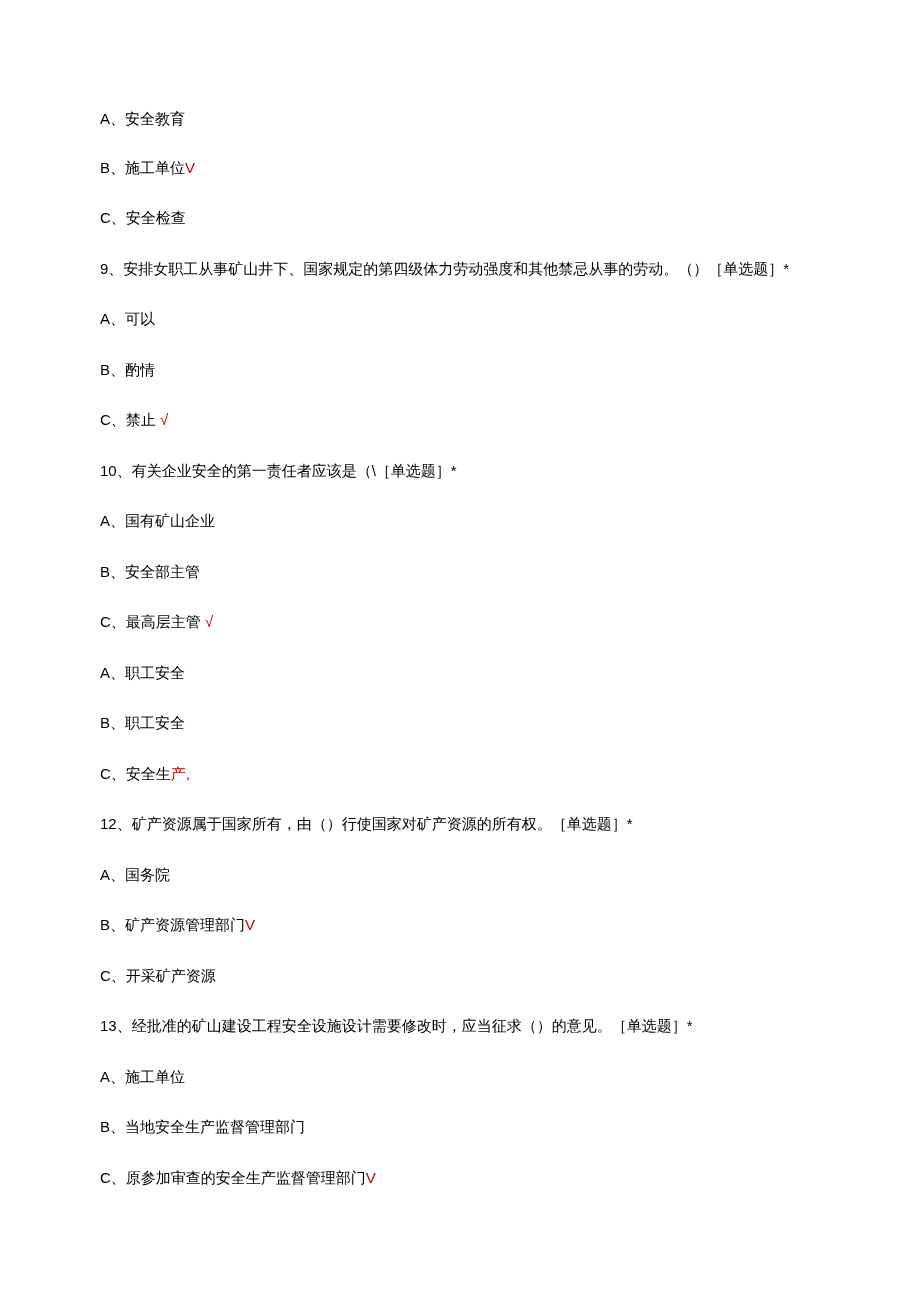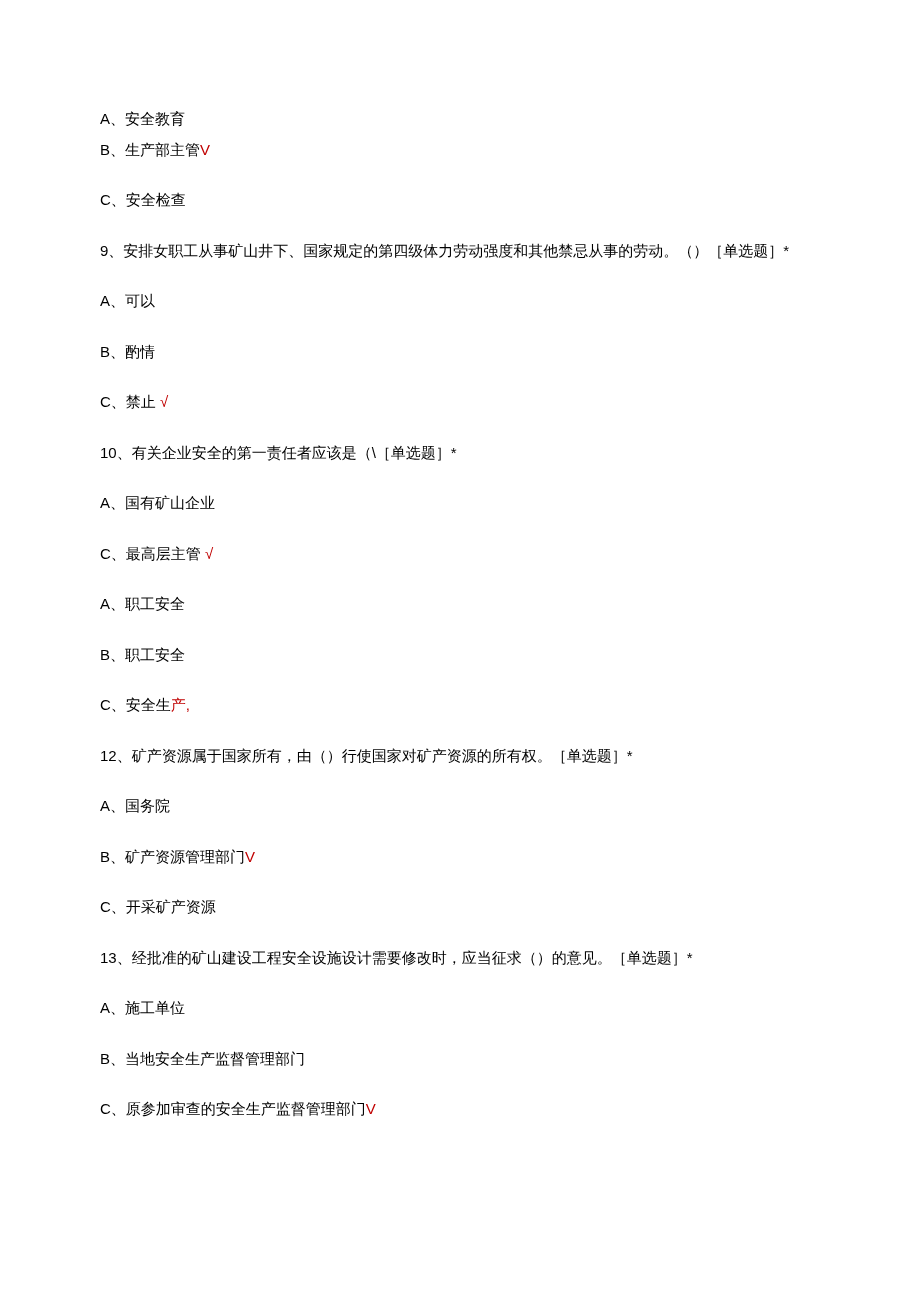--- a/index.html
+++ b/index.html
@@ -14,46 +14,47 @@
   .page {
     width: 920px;
     min-height: 1301px;
     padding: 108px 100px 60px 100px;
     box-sizing: border-box;
   }
   .line {
     margin-bottom: 28px;
   }
   .line-tight {
-    margin-bottom: 8px;
+    margin-bottom: 26px;
   }
   .red {
     color: #c00000;
   }
 </style>
 </head>
 <body>
 
 <div class="page">
 
   <div class="line-tight">A、安全教育</div>
   <div class="line">
-    <span>B、生产部主管</span><span class="red">V</span>
+    <span>B、施工单位</span><span class="red">V</span>
   </div>
   <div class="line">C、安全检查</div>
 
   <div class="line">9、安排女职工从事矿山井下、国家规定的第四级体力劳动强度和其他禁忌从事的劳动。（）［单选题］*</div>
   <div class="line">A、可以</div>
   <div class="line">B、酌情</div>
   <div class="line">
     <span>C、禁止</span><span class="red"> √</span>
   </div>
 
   <div class="line">10、有关企业安全的第一责任者应该是（\［单选题］*</div>
   <div class="line">A、国有矿山企业</div>
+  <div class="line">B、安全部主管</div>
   <div class="line">
     <span>C、最高层主管</span><span class="red"> √</span>
   </div>
 
   <div class="line">A、职工安全</div>
   <div class="line">B、职工安全</div>
   <div class="line">
     <span>C、安全生</span><span class="red">产,</span>
   </div>
 

